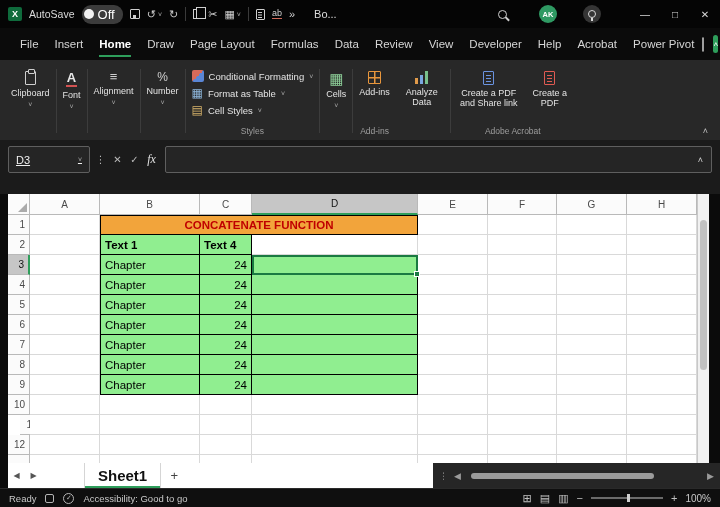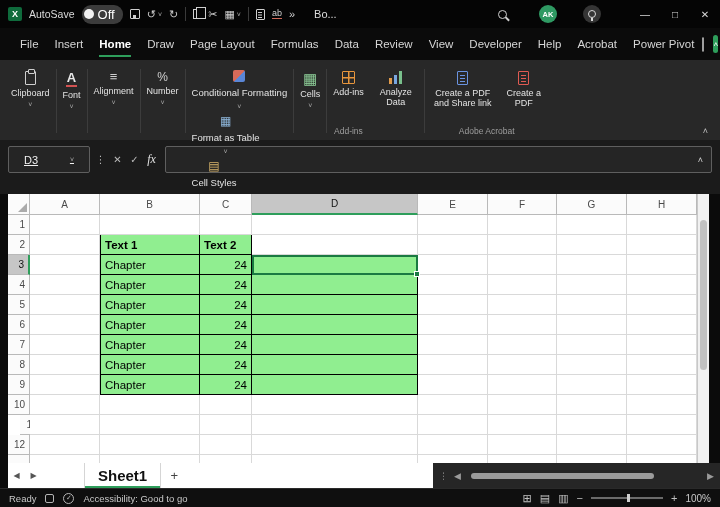--- a/index.html
+++ b/index.html
@@ -45,21 +45,21 @@
 
   
   .ribbon{height:80px;flex:0 0 80px;background:#282828;display:flex;align-items:stretch;padding:2px 4px 0 6px;position:relative;}
   .rib-collapsed{display:contents;}
   .rgroup{display:flex;flex-direction:column;align-items:center;padding:0 5px;}
   .grp-label{margin-top:auto;font-size:8.5px;color:#9e9e9e;padding:2px 0 4px;text-align:center;}
   .rsep{width:1px;background:#3c3c3c;margin:7px 1px;flex:0 0 1px;}
   .bigbtn{display:flex;flex-direction:column;align-items:center;gap:3px;font-size:9px;color:#e3e3e3;padding-top:9px;}
   .bigbtn .lbl{text-align:center;line-height:1.15;}
   .styles-col{display:flex;flex-direction:column;gap:5px;padding-top:8px;align-items:flex-start;}
-  .stylerow{display:flex;align-items:center;gap:5px;font-size:9.5px;color:#e3e3e3;flex-direction:column;}
+  .stylerow{display:flex;align-items:center;gap:5px;font-size:9.5px;color:#e3e3e3;}
   .acro-row{display:flex;gap:10px;}
   .rib-collapse{position:absolute;right:12px;bottom:4px;color:#bdbdbd;font-size:9px;}
   .ic-clip{width:11px;height:14px;border:1.2px solid #cfcfcf;border-radius:1px;position:relative;}
   .ic-clip::before{content:"";position:absolute;top:-3px;left:2px;width:5px;height:3px;background:#282828;border:1.2px solid #cfcfcf;border-radius:1px;}
   .ic-font{font-size:13px;font-weight:bold;color:#e8e8e8;line-height:1;border-bottom:2px solid #d25252;padding:0 1px 1px;}
   .ic-align{font-size:13px;color:#cfcfcf;line-height:.9;}
   .ic-num{font-size:12px;color:#cfcfcf;line-height:1;}
   .ic-cf{width:12px;height:12px;border-radius:2px;background:linear-gradient(135deg,#d66a5a 50%,#5a86d6 50%);}
   .ic-fat{font-size:12px;color:#8fb8dd;line-height:1;}
   .ic-cs{font-size:12px;color:#d7b36a;line-height:1;}
@@ -69,21 +69,21 @@
   .ic-addins{width:13px;height:13px;border:1.5px solid #e8963c;border-radius:1px;background-image:linear-gradient(#e8963c,#e8963c),linear-gradient(#e8963c,#e8963c);background-size:1.5px 100%,100% 1.5px;background-position:center top,left center;background-repeat:no-repeat;}
   .ic-chart{width:14px;height:13px;background-image:linear-gradient(#e09a4a,#e09a4a),linear-gradient(#7aa7e0,#7aa7e0),linear-gradient(#79c08c,#79c08c);background-size:3px 6px,3px 9px,3px 13px;background-position:0 bottom,5px bottom,10px bottom;background-repeat:no-repeat;}
   .ic-pdf{width:11px;height:14px;border:1.2px solid #e05a52;border-radius:1px;position:relative;}
   .ic-pdf::after{content:"";position:absolute;left:2px;top:3px;width:5px;height:1.2px;background:#e05a52;box-shadow:0 3px 0 #e05a52,0 6px 0 #e05a52;}
   .ic-pdfb{width:11px;height:14px;border:1.2px solid #6a93e0;border-radius:1px;position:relative;}
   .ic-pdfb::after{content:"";position:absolute;left:2px;top:3px;width:5px;height:1.2px;background:#6a93e0;box-shadow:0 3px 0 #6a93e0,0 6px 0 #6a93e0;}
 
   
   .formula-area{height:54px;flex:0 0 54px;background:#1b1b1b;padding:6px 8px 0 8px;}
   .fbar{display:flex;height:27px;align-items:stretch;}
-  .name-box{width:82px;background:#252525;border:1px solid #5f5f5f;border-radius:2px;display:flex;align-items:center;padding:0 15px;font-size:11px;color:#f0f0f0;gap:4px;text-decoration:underline;}
+  .name-box{width:82px;background:#252525;border:1px solid #5f5f5f;border-radius:2px;display:flex;align-items:center;padding:0 7px;font-size:11px;color:#f0f0f0;gap:4px;text-decoration:underline;}
   .name-box .chev{margin-left:auto;}
   .f-icons{display:flex;align-items:center;padding:0 2px;}
   .f-ic{width:17px;text-align:center;color:#b9b9b9;font-size:10px;}
   .fx{font-family:"Liberation Serif",serif;font-style:italic;font-size:12px;color:#e2e2e2;}
   .f-input{flex:1;background:#252525;border:1px solid #5f5f5f;border-radius:2px;margin-left:3px;display:flex;align-items:center;justify-content:flex-end;padding:0 8px;color:#ddd;}
   .f-expand{color:#cfcfcf;font-size:9px;}
 
   
   .grid-wrap{flex:0 0 269px;height:269px;background:#0b0b0b;display:flex;}
   .grid-left-margin{flex:0 0 8px;}
@@ -437,22 +437,23 @@
         <div class="cell" style="left: 549px; top: 241px; width: 70px; height: 20px;"></div>
         <div class="cell" style="left: 619px; top: 241px; width: 70px; height: 20px;"></div>
         <div class="cell" style="left: 22px; top: 261px; width: 70px; height: 20px;"></div>
         <div class="cell" style="left: 92px; top: 261px; width: 100px; height: 20px;"></div>
         <div class="cell" style="left: 192px; top: 261px; width: 52px; height: 20px;"></div>
         <div class="cell" style="left: 244px; top: 261px; width: 166px; height: 20px;"></div>
         <div class="cell" style="left: 410px; top: 261px; width: 70px; height: 20px;"></div>
         <div class="cell" style="left: 480px; top: 261px; width: 69px; height: 20px;"></div>
         <div class="cell" style="left: 549px; top: 261px; width: 70px; height: 20px;"></div>
         <div class="cell" style="left: 619px; top: 261px; width: 70px; height: 20px;"></div>
+        <div class="cell title" style="left: 92px; top: 21px; width: 318px; height: 20px;">CONCATENATE FUNCTION</div>
         <div class="cell t first hdr" style="left: 92px; top: 41px; width: 100px; height: 20px;">Text 1</div>
-        <div class="cell t hdr" style="left: 192px; top: 41px; width: 52px; height: 20px;">Text 2</div>
+        <div class="cell t hdr" style="left: 192px; top: 41px; width: 52px; height: 20px;">Text 4</div>
         <div class="cell t first" style="left: 92px; top: 61px; width: 100px; height: 20px;">Chapter</div>
         <div class="cell t num" style="left: 192px; top: 61px; width: 52px; height: 20px;">24</div>
         <div class="cell t" style="left: 244px; top: 61px; width: 166px; height: 20px;"></div>
         <div class="cell t first" style="left: 92px; top: 81px; width: 100px; height: 20px;">Chapter</div>
         <div class="cell t num" style="left: 192px; top: 81px; width: 52px; height: 20px;">24</div>
         <div class="cell t" style="left: 244px; top: 81px; width: 166px; height: 20px;"></div>
         <div class="cell t first" style="left: 92px; top: 101px; width: 100px; height: 20px;">Chapter</div>
         <div class="cell t num" style="left: 192px; top: 101px; width: 52px; height: 20px;">24</div>
         <div class="cell t" style="left: 244px; top: 101px; width: 166px; height: 20px;"></div>
         <div class="cell t first" style="left: 92px; top: 121px; width: 100px; height: 20px;">Chapter</div>

